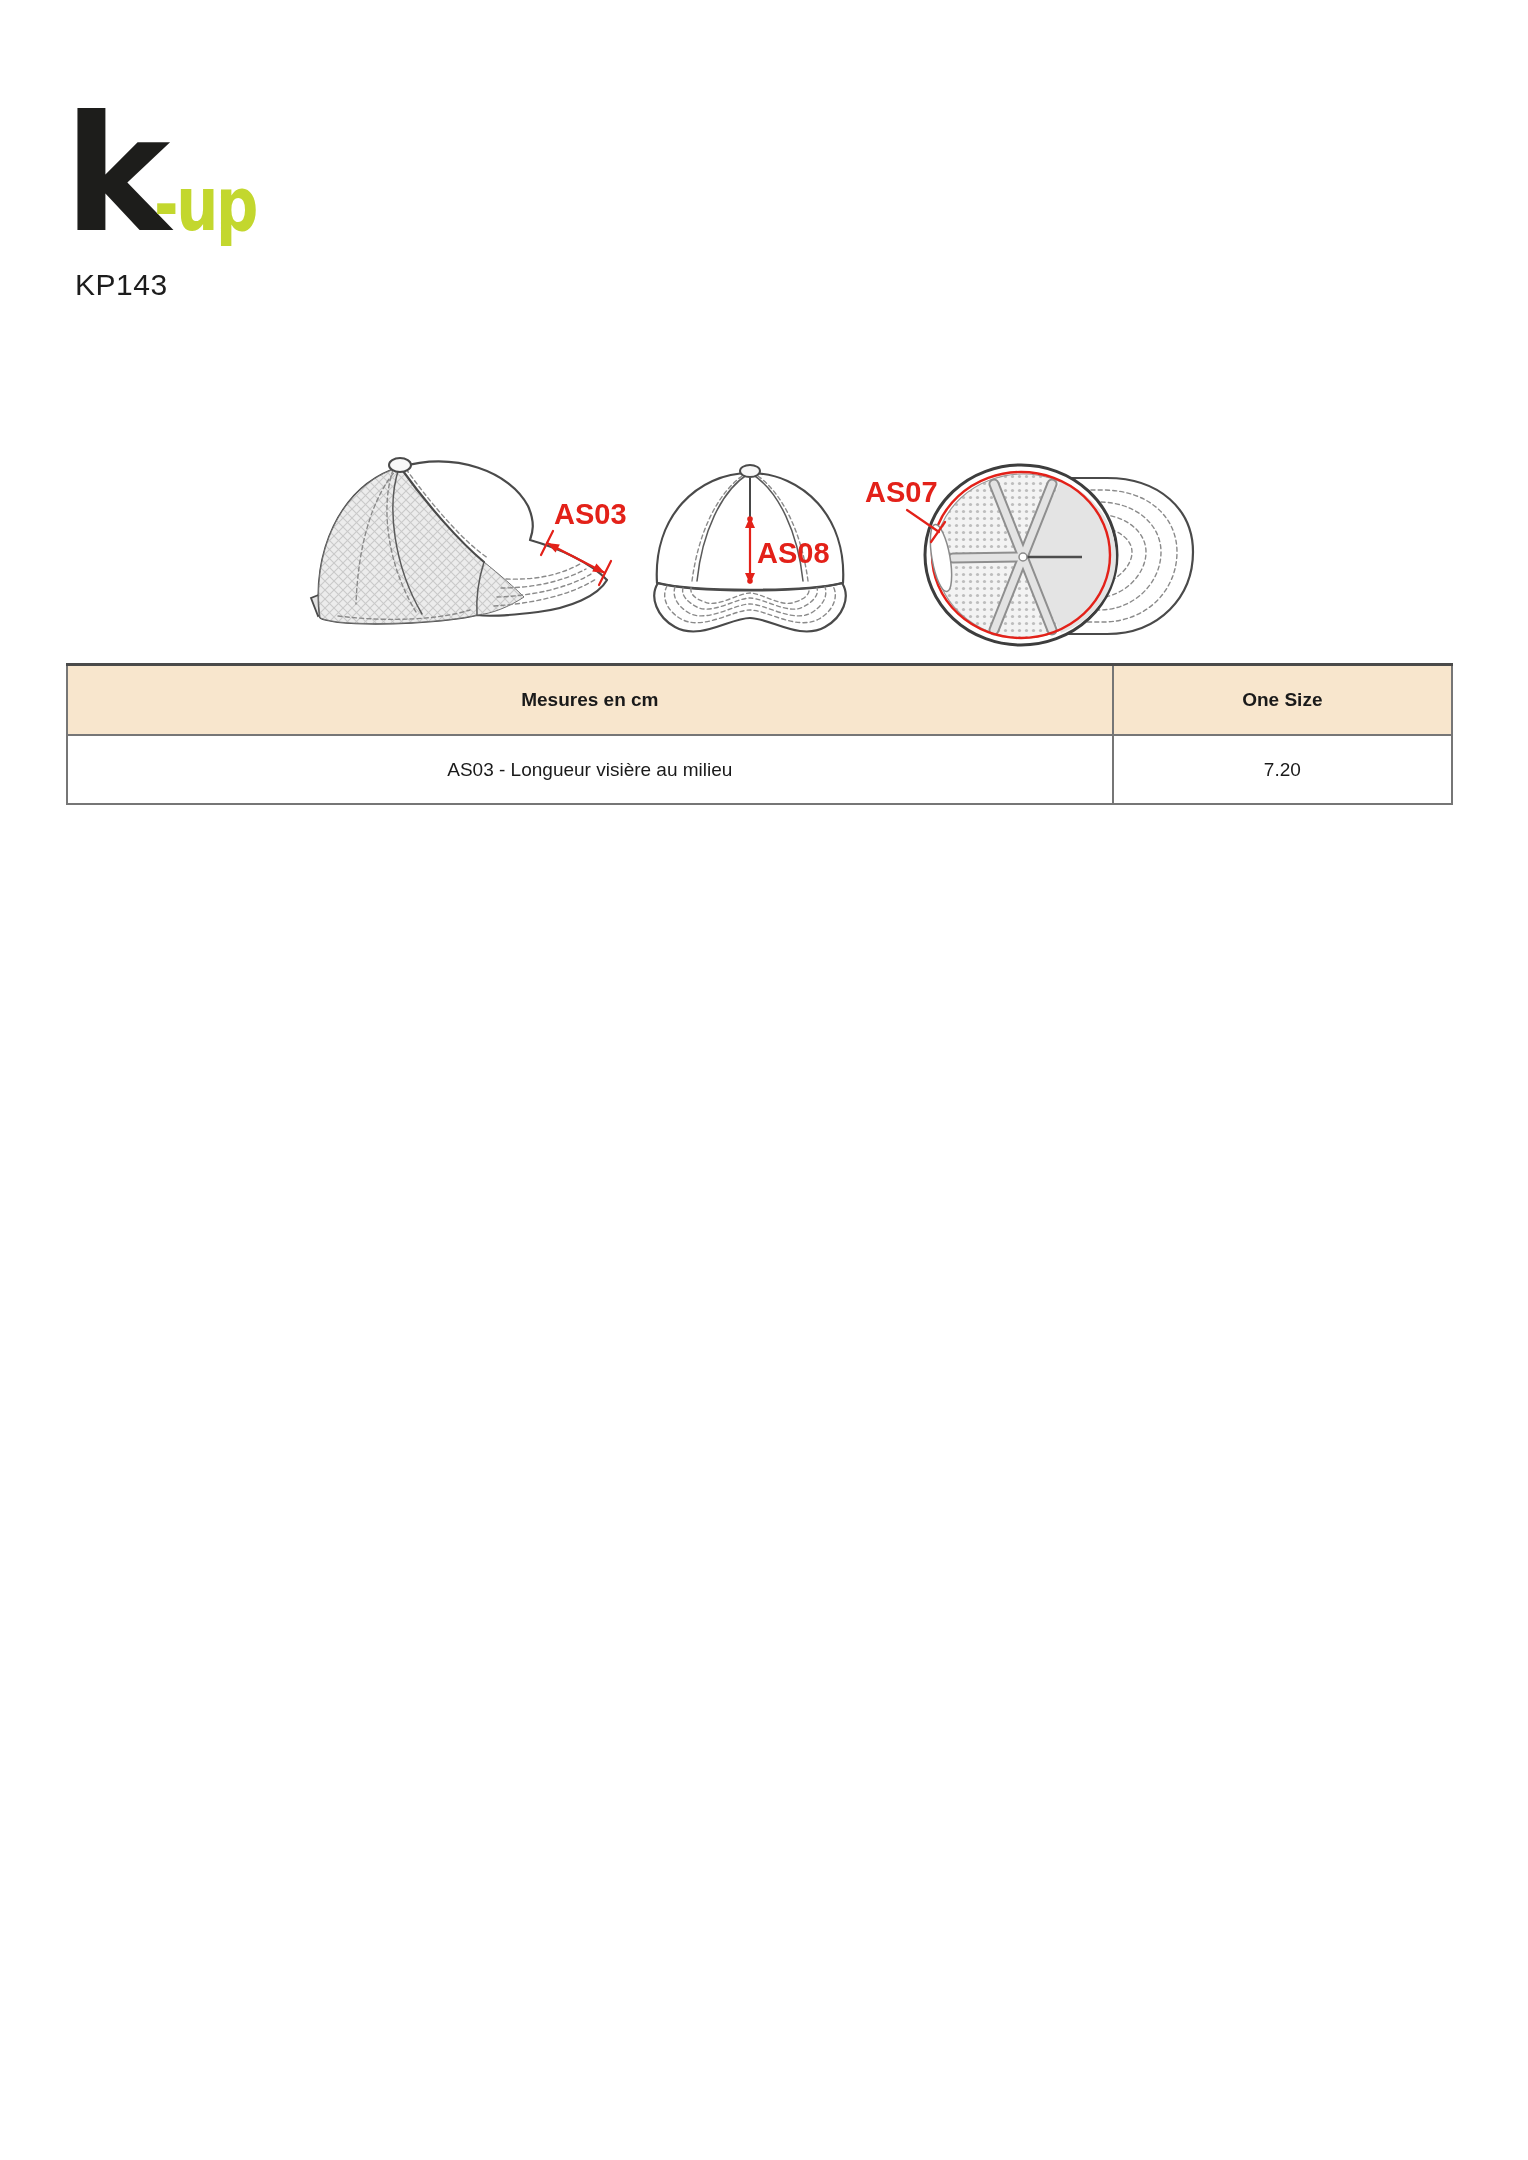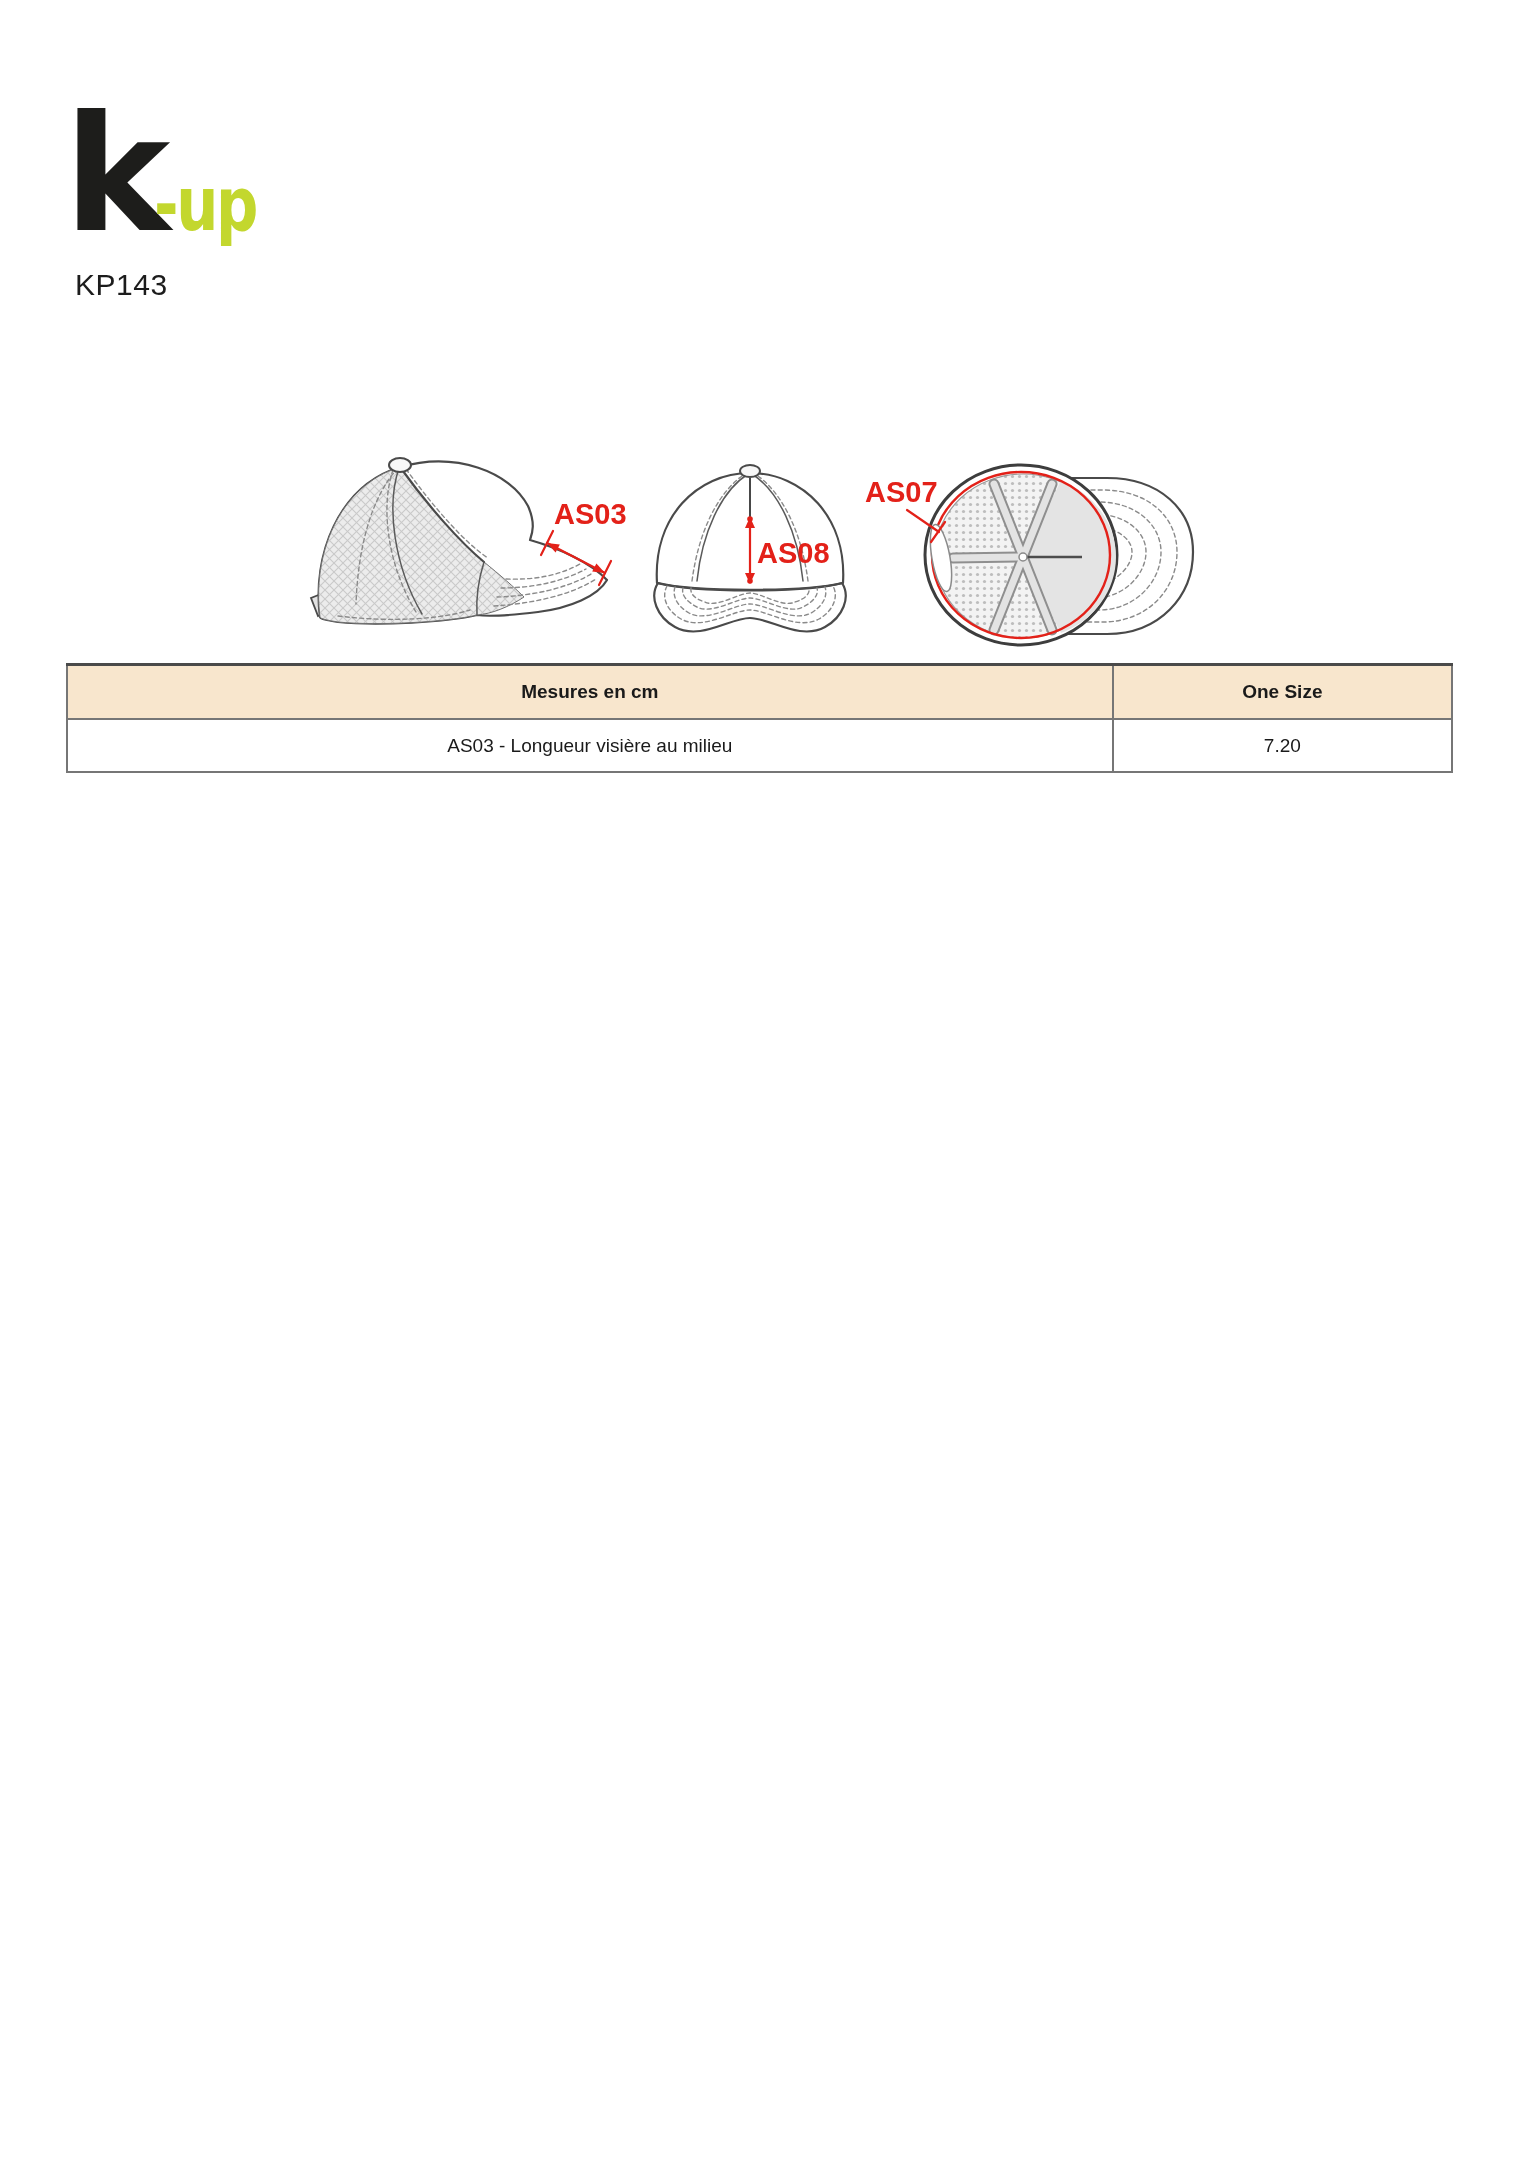--- a/index.html
+++ b/index.html
@@ -26,21 +26,21 @@
   .svg-front  { left:645px; top:455px; }
   .svg-bottom { left:855px; top:438px; }
 
   .spec-table {
     position:absolute; left:66px; top:663px; width:1387px;
     border-collapse:collapse; table-layout:fixed;
     border:2px solid #5e5e5e; border-top:3px solid #4a4a4a;
   }
   .spec-table th, .spec-table td {
     border:2px solid #767676; text-align:center; vertical-align:middle;
-    font-size:19px; color:#1a1a1a; padding:4px;
+    font-size:19px; color:#1a1a1a; padding:12px;
   }
   .spec-table th { background:#f8e6cd; font-weight:bold; height:44px; }
   .spec-table td { background:#ffffff; height:43px; }
 
   .cap-line { fill:none; stroke:#4a4a4a; stroke-width:2.2; stroke-linecap:round; stroke-linejoin:round; }
   .cap-line-thin { fill:none; stroke:#5a5a5a; stroke-width:1.5; stroke-linecap:round; }
   .stitch { fill:none; stroke:#8a8a8a; stroke-width:1.4; stroke-dasharray:4 3.2; stroke-linecap:round; }
   .red-line { stroke:#e32119; stroke-width:2.2; fill:none; stroke-linecap:round; }
   .red-fill { fill:#e32119; }
   .red-label { fill:#e32119; font-weight:bold; font-size:29px; font-family:"Liberation Sans", sans-serif; }

